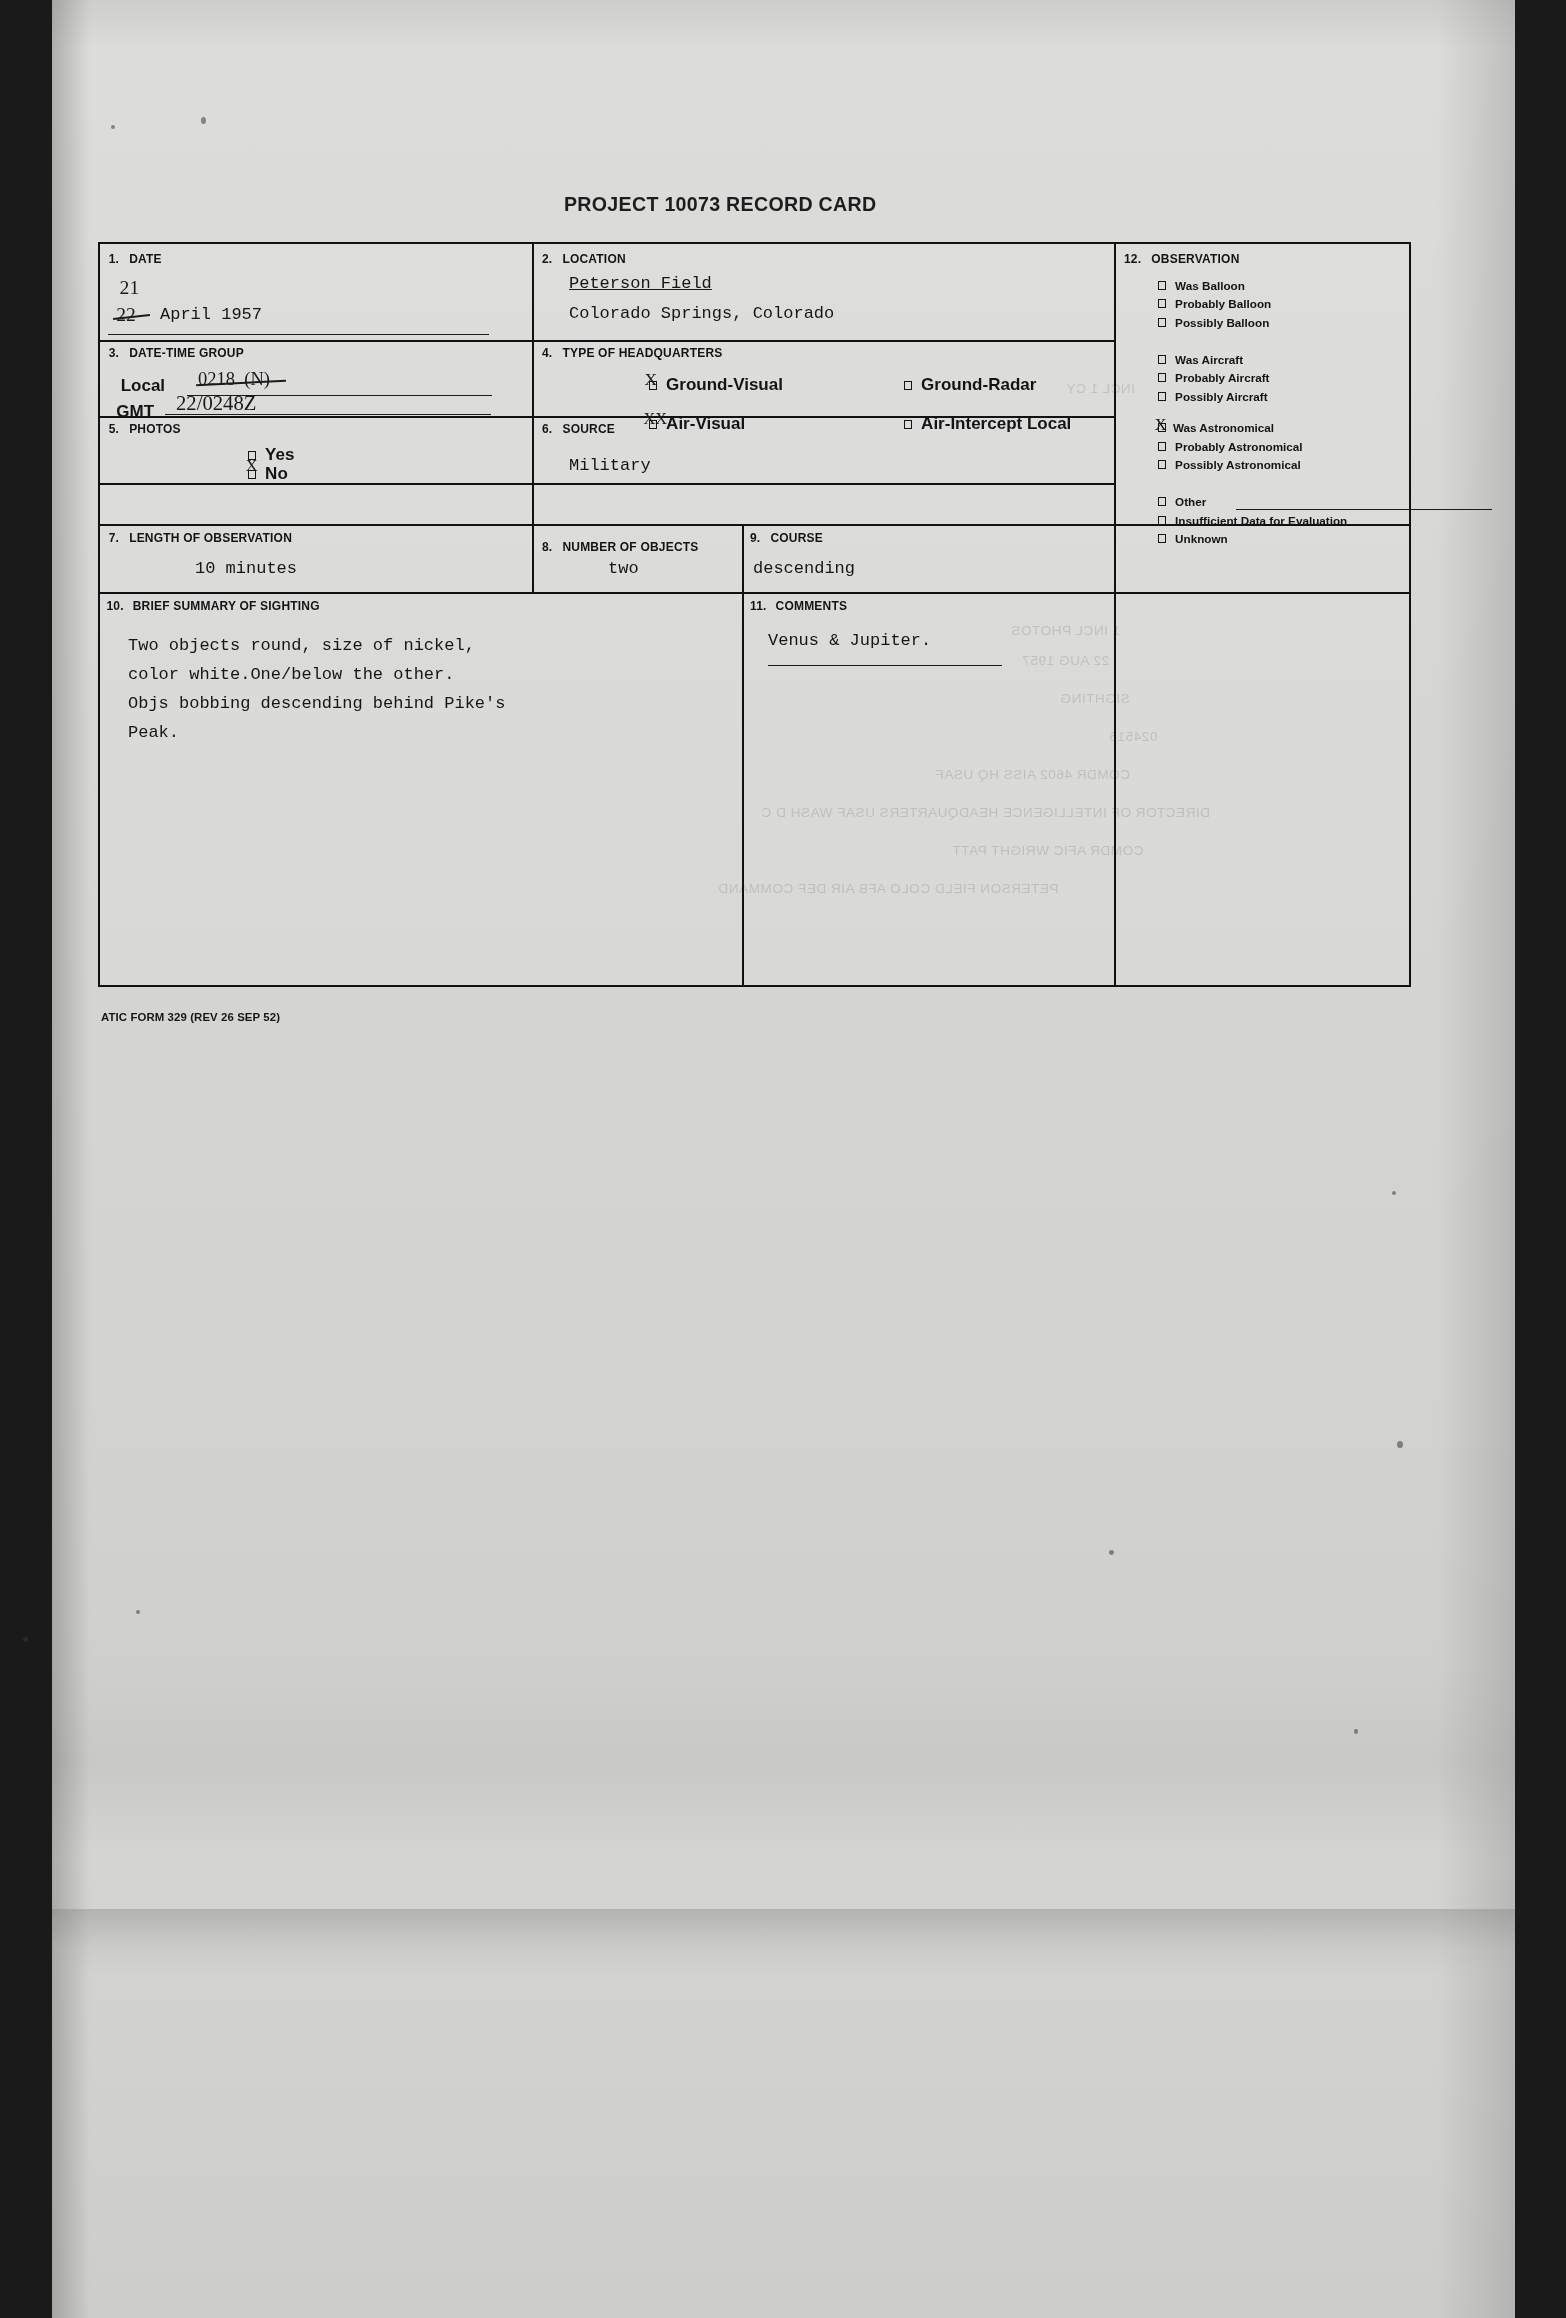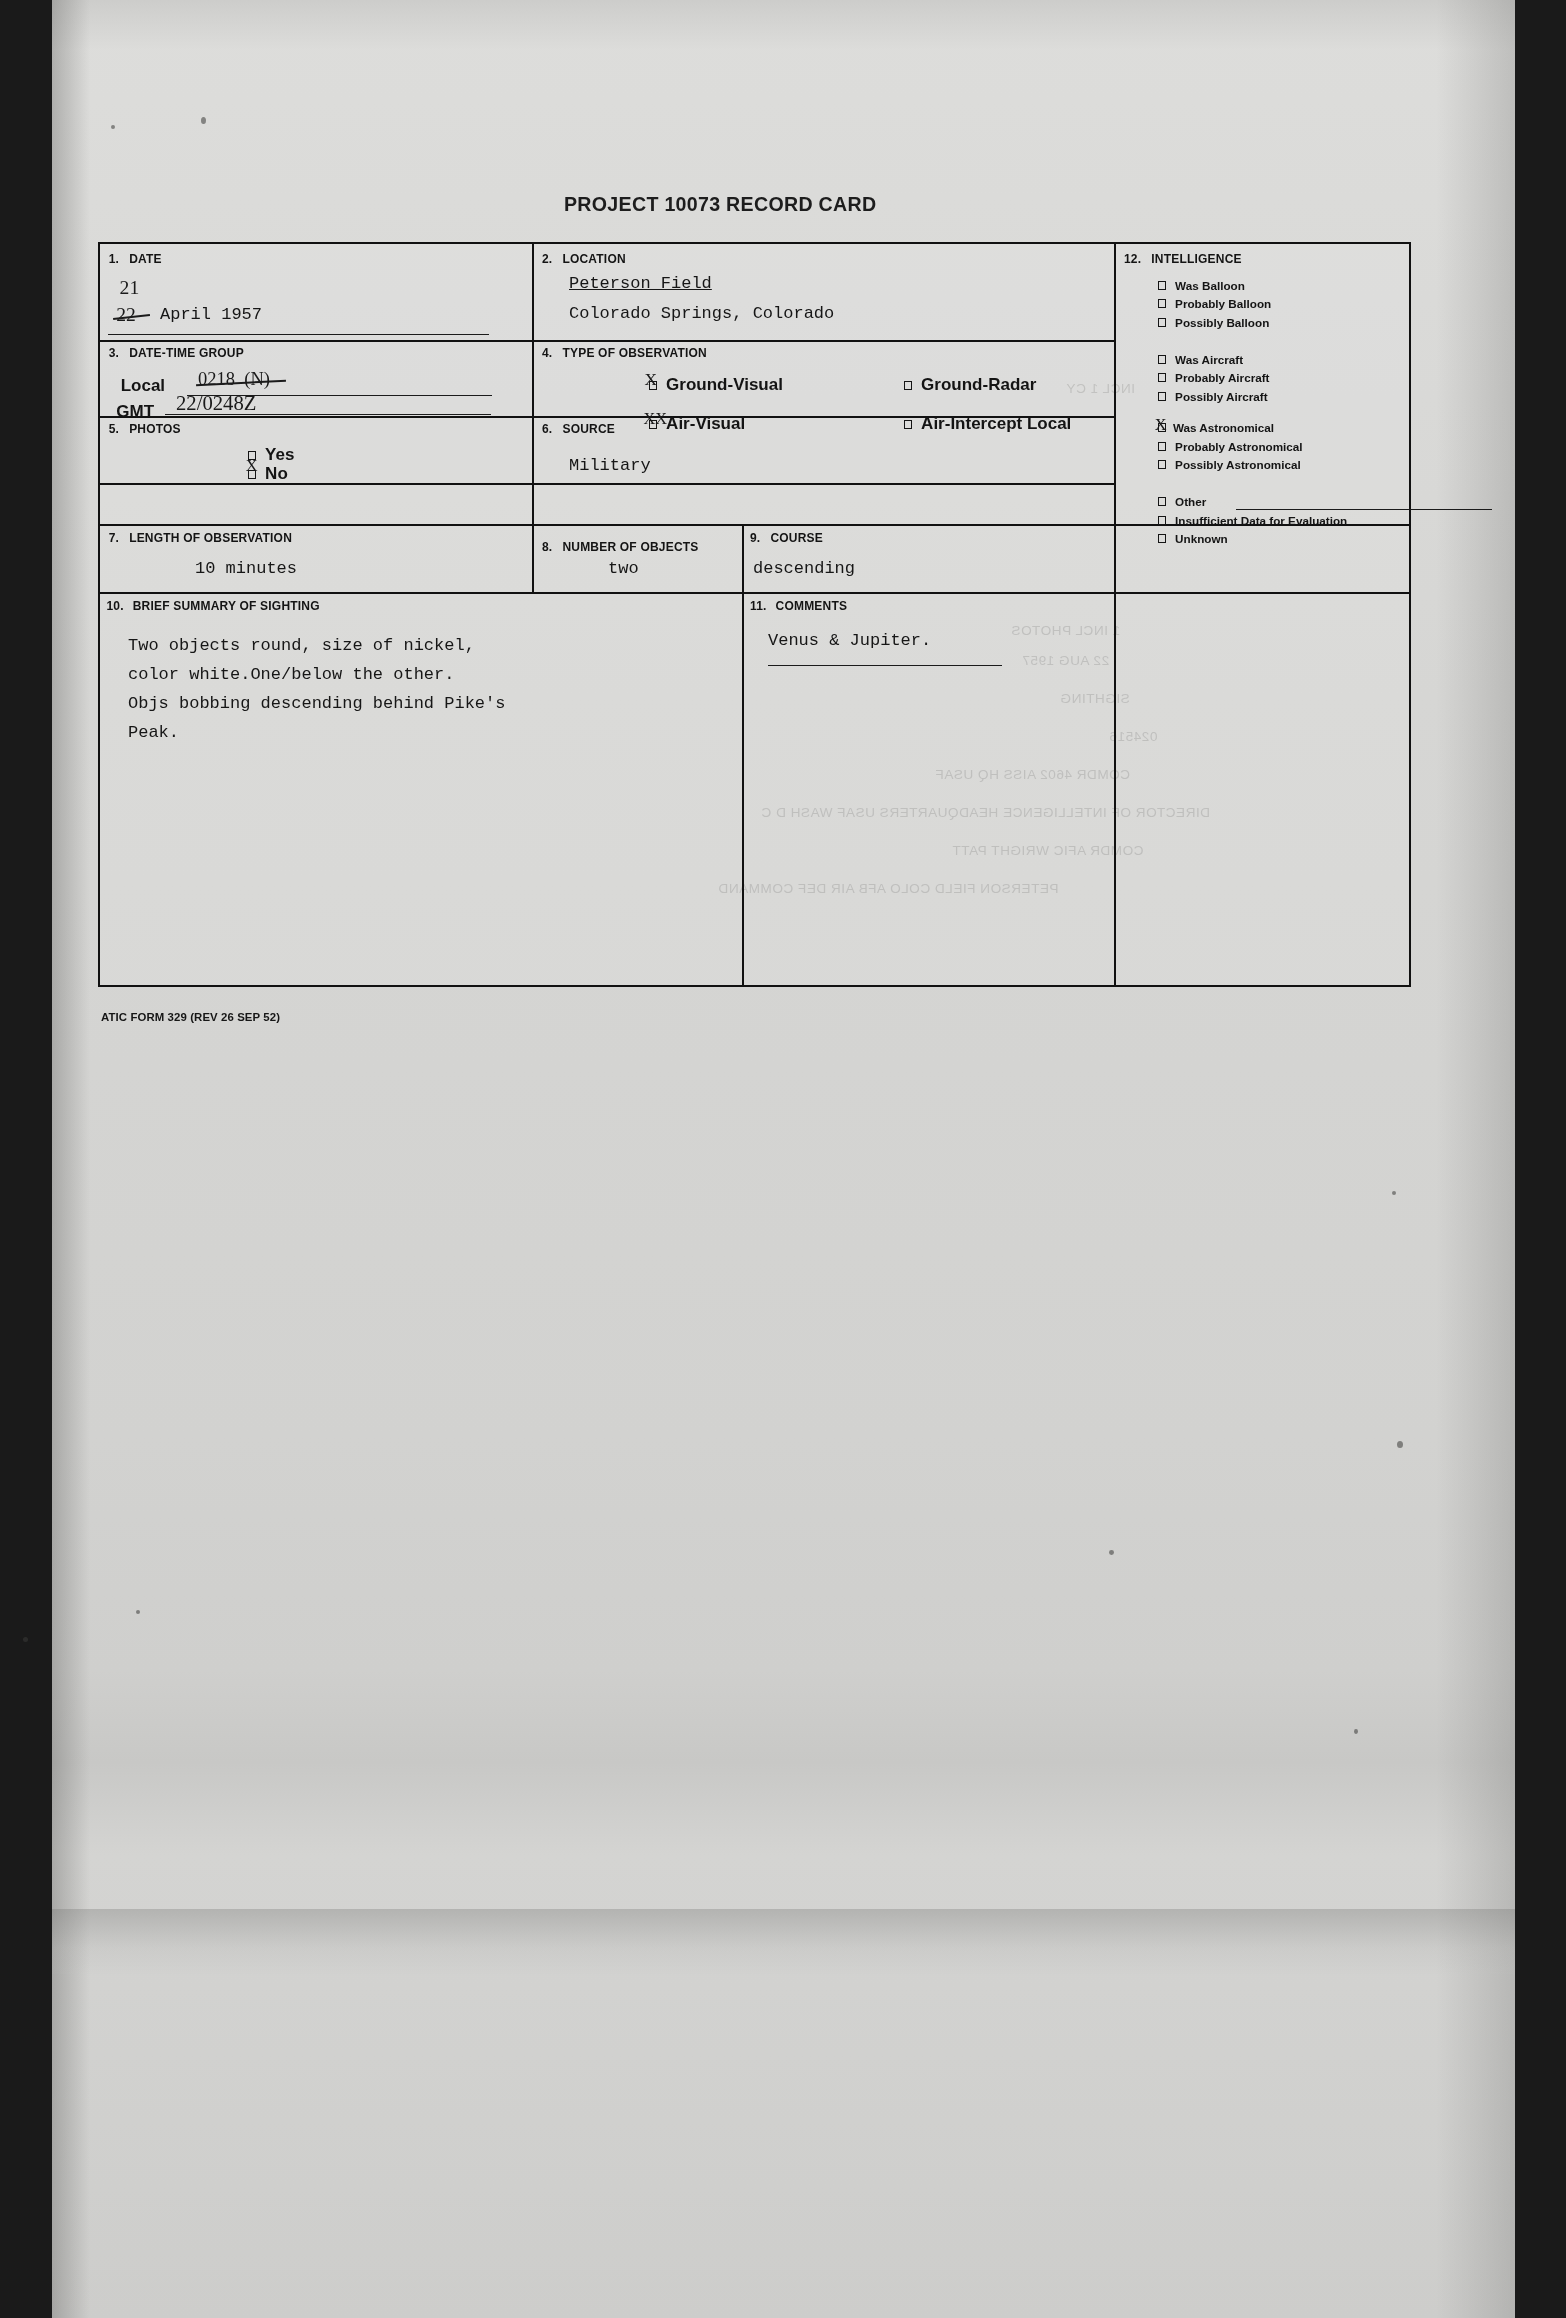--- a/index.html
+++ b/index.html
@@ -243,21 +243,21 @@
   <div class="lbl-sm" style="position:absolute; left:20.7px; top:132px;">Local</div>
   <div class="hand" style="position:absolute; left:98px; top:125px;">0218  (N)</div>
   <div class="strike" style="left:96px; top:138px; width:90px; transform:rotate(-3deg);"></div>
   <div class="rule" style="left:87px; top:151px; width:305px;"></div>
   <div class="lbl-sm" style="position:absolute; left:16.3px; top:158px;">GMT</div>
   <div class="hand" style="position:absolute; left:76px; top:148px; font-size:20.7px;">22/0248Z</div>
   <div class="rule" style="left:65px; top:170px; width:326px;"></div>
 
   <div class="cell" style="left:442px; top:102px;">
     <span class="lbl">4.</span>
-    <span class="lbl" style="margin-left:7.6px;">TYPE OF OBSERVATION</span>
+    <span class="lbl" style="margin-left:7.6px;">TYPE OF HEADQUARTERS</span>
   </div>
 
   <div style="position:absolute; left:549px; top:131px;">
     <span class="box"></span>
     <span class="lbl-sm">Ground-Visual</span>
     <span class="hand" style="position:absolute; left:-4.4px; top:-6.5px; font-size:17.4px;">X</span>
   </div>
   <div style="position:absolute; left:804px; top:131px;">
     <span class="box"></span>
     <span class="lbl-sm">Ground-Radar</span>
@@ -323,21 +323,21 @@
 
   <div class="cell" style="left:650px; top:355px;">
     <span class="lbl">11.</span>
     <span class="lbl" style="margin-left:6.5px;">COMMENTS</span>
   </div>
   <div class="typed" style="position:absolute; left:668px; top:387px;">Venus &amp; Jupiter.</div>
   <div class="rule" style="left:668px; top:421px; width:234px; background:#1b1b1b;"></div>
 
   <div class="cell" style="left:1024px; top:7.6px;">
     <span class="lbl">12.</span>
-    <span class="lbl" style="margin-left:7.6px;">INTELLIGENCE</span>
+    <span class="lbl" style="margin-left:7.6px;">OBSERVATION</span>
   </div>
 
   <div style="position:absolute; left:1058px; top:35px;">
     <span class="box"></span>
     <span class="chkline">Was Balloon</span>
   </div>
   <div style="position:absolute; left:1058px; top:53px;">
     <span class="box"></span>
     <span class="chkline">Probably Balloon</span>
   </div>

